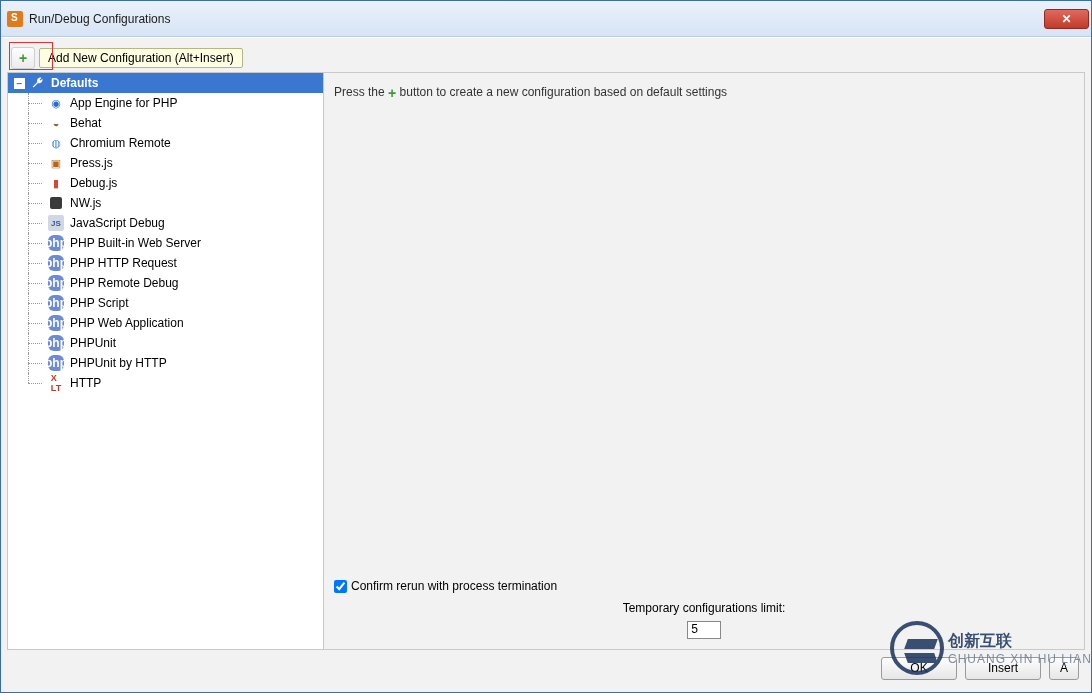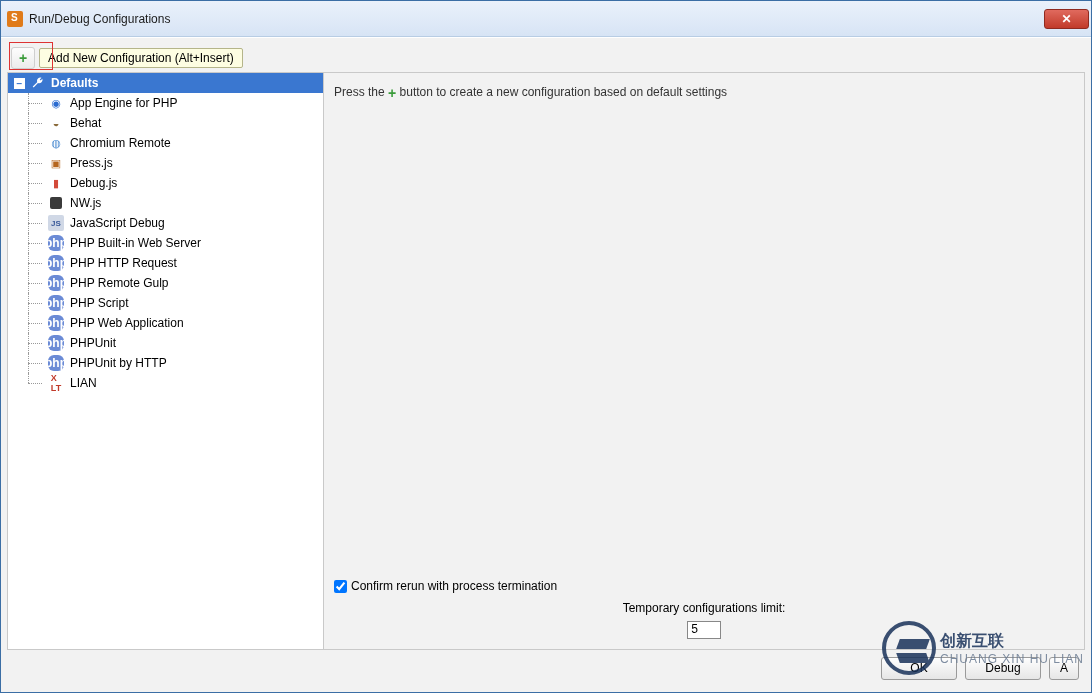--- a/index.html
+++ b/index.html
@@ -46,21 +46,21 @@
 .spacer { flex:1; }
 .confirm-row { padding: 4px 10px; display:flex; align-items:center; gap:4px; font-family:"Courier New", monospace; font-size:12px; }
 .limit-row { padding: 4px 10px 10px; display:flex; align-items:center; gap:6px; font-family:"Courier New", monospace; font-size:12px;flex-direction:column; }
 .limit-row input { width: 34px; border:1px solid #888; padding:1px 3px; font-family:inherit; }
 
 
 .buttons { height: 36px; display:flex; justify-content:flex-end; align-items:center; gap:8px; padding-right: 6px; background:#f2f2f2; }
 .btn { min-width: 76px; height: 23px; border:1px solid #9a9a9a; border-radius:3px; background:linear-gradient(#fefefe,#e6e6e6); cursor:pointer; padding:0 10px; }
 
 
-.watermark { position:absolute; right:8px; bottom:18px; opacity:.85; display:flex; align-items:center; gap:4px; pointer-events:none; }
+.watermark { position:absolute; right:0; bottom:18px; opacity:.85; display:flex; align-items:center; gap:4px; pointer-events:none; }
 .watermark .logo { width:54px; height:54px; border-radius:50%; border:4px solid #19325a; position:relative; }
 .watermark .logo::before, .watermark .logo::after { content:""; position:absolute; background:#19325a; }
 .watermark .logo::before { width:30px; height:10px; left:12px; top:14px; transform:skewX(-20deg); }
 .watermark .logo::after { width:30px; height:10px; left:12px; top:28px; transform:skewX(20deg); }
 .watermark .wtxt { color:#19325a; font-size:16px; font-weight:600; }
 .watermark .wsub { font-size:12px; color:#6a7b92; letter-spacing:1px; }
 
 
 .i-php { background:#6b8bd6; border-radius:6px; color:#fff; font-size:12px; font-weight:bold; }
 .i-firefox { width:14px; height:14px; border-radius:50%; background: radial-gradient(circle at 40% 40%, #4a6ed0 30%, #e07b1a 32%); }
@@ -137,41 +137,41 @@
               <div class="tree-item">
                 <span class="ticon i-php">php</span>
                 <span>PHP Built-in Web Server</span>
               </div>
               <div class="tree-item">
                 <span class="ticon i-php">php</span>
                 <span>PHP HTTP Request</span>
               </div>
               <div class="tree-item">
                 <span class="ticon i-php">php</span>
-                <span>PHP Remote Gulp</span>
+                <span>PHP Remote Debug</span>
               </div>
               <div class="tree-item">
                 <span class="ticon i-php">php</span>
                 <span>PHP Script</span>
               </div>
               <div class="tree-item">
                 <span class="ticon i-php">php</span>
                 <span>PHP Web Application</span>
               </div>
               <div class="tree-item">
                 <span class="ticon i-php">php</span>
                 <span>PHPUnit</span>
               </div>
               <div class="tree-item">
                 <span class="ticon i-php">php</span>
                 <span>PHPUnit by HTTP</span>
               </div>
               <div class="tree-item">
                 <span class="ticon i-xslt">X<br>LT</span>
-                <span>LIAN</span>
+                <span>HTTP</span>
               </div>
             </div>
         </div>
       </div>
 
       <div class="right">
         <div class="hint">
           <span>Press the </span><span class="plus">+</span><span> button to create a new configuration based on default settings</span>
         </div>
         <div class="spacer"></div>
@@ -182,21 +182,21 @@
         <div class="limit-row">
           <span>Temporary configurations limit:</span>
           <input type="text" value="5" style="">
         </div>
       </div>
 
     </div>
 
     <div class="buttons">
       <button class="btn">OK</button>
-      <button class="btn">Debug</button>
+      <button class="btn">Insert</button>
       <button class="btn" style="min-width:30px">A</button>
     </div>
 
   </div>
 
 </div>
 
 <div class="watermark">
   <div class="logo"></div>
   <div>

